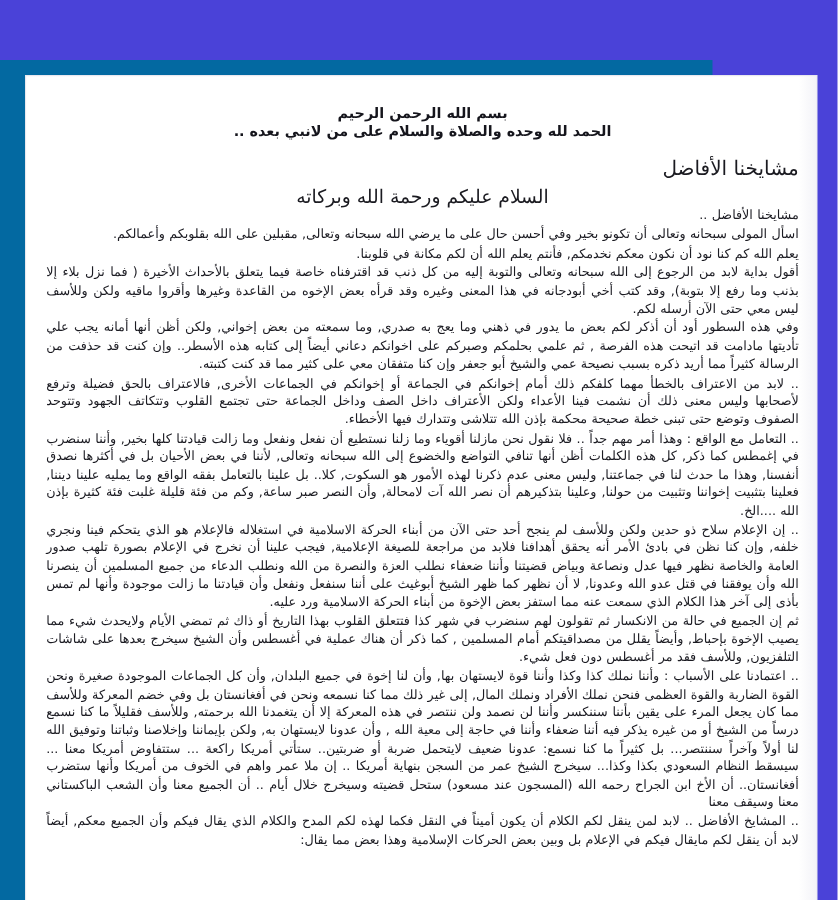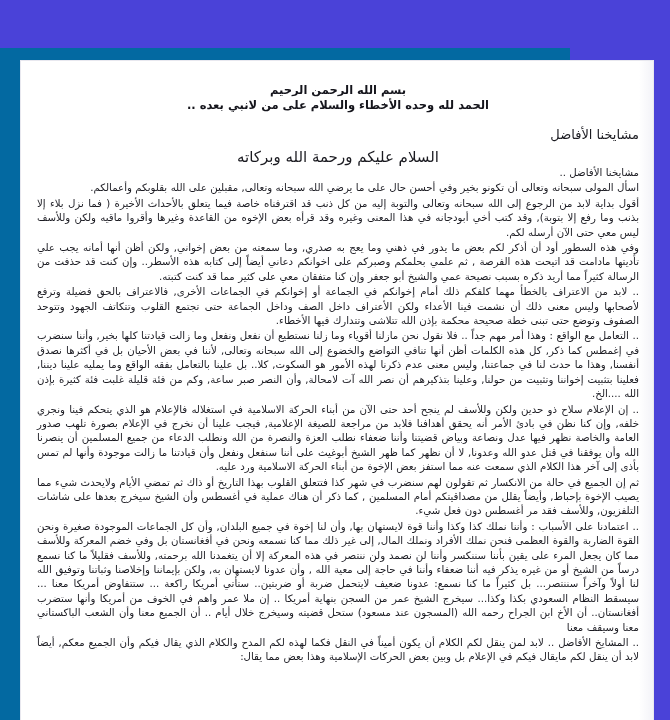--- a/index.html
+++ b/index.html
@@ -64,21 +64,21 @@
     color: #15151c;
     letter-spacing: 0;
     white-space: nowrap;
   }
   .heading-line.second {
     font-size: 11.5px;
   }
 
   .salutation-right {
     text-align: right;
-    font-size: 13px;
+    font-size: 16px;
     line-height: 15px;
     color: #1a1a20;
     margin: 0 0 8px 0;
     padding-left: 48px;
   }
 
   .centered-line {
     text-align: center;
     font-size: 15px;
     line-height: 15px;
@@ -149,29 +149,30 @@
 <div id="document-frame">
 
   <div id="paper">
     <div id="edge-shade-top"></div>
     <div id="edge-shade-right"></div>
 
     <div id="paper-inner">
 
       <div class="heading-block">
         <div class="heading-line">بسم الله الرحمن الرحيم</div>
-        <div class="heading-line second">الحمد لله وحده الأخطاء والسلام على من لانبي بعده ..</div>
+        <div class="heading-line second">الحمد لله وحده والصلاة والسلام على من لانبي بعده ..</div>
       </div>
 
       <div class="salutation-right">مشايخنا الأفاضل</div>
 
       <div class="centered-line">السلام عليكم ورحمة الله وبركاته</div>
 
       <p class="body-par par-indent">مشايخنا الأفاضل ..</p>
       <p class="body-par">اسأل المولى سبحانه وتعالى أن تكونو بخير وفي أحسن حال على ما يرضي الله سبحانه وتعالى, مقبلين على الله بقلوبكم وأعمالكم.</p>
+      <p class="body-par par-indent">يعلم الله كم كنا نود أن نكون معكم نخدمكم, فأنتم يعلم الله أن لكم مكانة في قلوبنا.</p>
       <p class="body-par">أقول بداية لابد من الرجوع إلى الله سبحانه وتعالى والتوبة إليه من كل ذنب قد اقترفناه خاصة فيما يتعلق بالأحداث الأخيرة ( فما نزل بلاء إلا بذنب وما رفع إلا بتوبة), وقد كتب أخي أبودجانه في هذا المعنى وغيره وقد قرأه بعض الإخوه من القاعدة وغيرها وأقروا ماقيه ولكن وللأسف ليس معي حتى الآن أرسله لكم.</p>
       <p class="body-par">وفي هذه السطور أود أن أذكر لكم بعض ما يدور في ذهني وما يعج به صدري, وما سمعته من بعض إخواني, ولكن أظن أنها أمانه يجب علي تأديتها مادامت قد اتيحت هذه الفرصة , ثم علمي بحلمكم وصبركم على اخوانكم دعاني أيضاً إلى كتابه هذه الأسطر.. وإن كنت قد حذفت من الرسالة كثيراً مما أريد ذكره بسبب نصيحة عمي والشيخ أبو جعفر وإن كنا متفقان معي على كثير مما قد كنت كتبته.</p>
       <p class="body-par">.. لابد من الاعتراف بالخطأ مهما كلفكم ذلك أمام إخوانكم في الجماعة أو إخوانكم في الجماعات الأخرى, فالاعتراف بالحق فضيلة وترفع لأصحابها وليس معنى ذلك أن نشمت فينا الأعداء ولكن الأعتراف داخل الصف وداخل الجماعة حتى تجتمع القلوب وتتكاتف الجهود وتتوحد الصفوف وتوضع حتى تبنى خطة صحيحة محكمة بإذن الله تتلاشى وتتدارك فيها الأخطاء.</p>
       <p class="body-par">.. التعامل مع الواقع : وهذا أمر مهم جداً .. فلا نقول نحن مازلنا أقوياء وما زلنا نستطيع أن نفعل ونفعل وما زالت قيادتنا كلها بخير, وأننا سنضرب في إغمطس كما ذكر, كل هذه الكلمات أظن أنها تنافي التواضع والخضوع إلى الله سبحانه وتعالى, لأننا في بعض الأحيان بل في أكثرها نصدق أنفسنا, وهذا ما حدث لنا في جماعتنا, وليس معنى عدم ذكرنا لهذه الأمور هو السكوت, كلا.. بل علينا بالتعامل بفقه الواقع وما يمليه علينا ديننا, فعلينا بتثبيت إخواننا وتثبيت من حولنا, وعلينا بتذكيرهم أن نصر الله آت لامحالة, وأن النصر صبر ساعة, وكم من فئة قليلة غلبت فئة كثيرة بإذن الله ....الخ.</p>
       <p class="body-par">.. إن الإعلام سلاح ذو حدين ولكن وللأسف لم ينجح أحد حتى الآن من أبناء الحركة الاسلامية في استغلاله فالإعلام هو الذي يتحكم فينا ونجري خلفه, وإن كنا نظن في بادئ الأمر أنه يحقق أهدافنا فلابد من مراجعة للصيغة الإعلامية, فيجب علينا أن نخرج في الإعلام بصورة تلهب صدور العامة والخاصة نظهر فيها عدل ونصاعة وبياض قضيتنا وأننا ضعفاء نطلب العزة والنصرة من الله ونطلب الدعاء من جميع المسلمين أن ينصرنا الله وأن يوفقنا في قتل عدو الله وعدونا, لا أن نظهر كما ظهر الشيخ أبوغيث على أننا سنفعل ونفعل وأن قيادتنا ما زالت موجودة وأنها لم تمس بأذى إلى آخر هذا الكلام الذي سمعت عنه مما استفز بعض الإخوة من أبناء الحركة الاسلامية ورد عليه.</p>
       <p class="body-par">ثم إن الجميع في حالة من الانكسار ثم تقولون لهم سنضرب في شهر كذا فتتعلق القلوب بهذا التاريخ أو ذاك ثم تمضي الأيام ولايحدث شيء مما يصيب الإخوة بإحباط, وأيضاً يقلل من مصداقيتكم أمام المسلمين , كما ذكر أن هناك عملية في أغسطس وأن الشيخ سيخرج بعدها على شاشات التلفزيون, وللأسف فقد مر أغسطس دون فعل شيء.</p>
       <p class="body-par">.. اعتمادنا على الأسباب : وأننا نملك كذا وكذا وأننا قوة لايستهان بها, وأن لنا إخوة في جميع البلدان, وأن كل الجماعات الموجودة صغيرة ونحن القوة الضاربة والقوة العظمى فنحن نملك الأفراد ونملك المال, إلى غير ذلك مما كنا نسمعه ونحن في أفغانستان بل وفي خضم المعركة وللأسف مما كان يجعل المرء على يقين بأننا سننكسر وأننا لن نصمد ولن ننتصر في هذه المعركة إلا أن يتغمدنا الله برحمته, وللأسف فقليلاً ما كنا نسمع درساً من الشيخ أو من غيره يذكر فيه أننا ضعفاء وأننا في حاجة إلى معية الله , وأن عدونا لايستهان به, ولكن بإيماننا وإخلاصنا وثباتنا وتوفيق الله لنا أولاً وآخراً سننتصر... بل كثيراً ما كنا نسمع: عدونا ضعيف لايتحمل ضربة أو ضربتين.. ستأتي أمريكا راكعة ... ستتفاوض أمريكا معنا ... سيسقط النظام السعودي بكذا وكذا... سيخرج الشيخ عمر من السجن بنهاية أمريكا .. إن ملا عمر واهم في الخوف من أمريكا وأنها ستضرب أفغانستان.. أن الأخ ابن الجراح رحمه الله (المسجون عند مسعود) ستحل قضيته وسيخرج خلال أيام .. أن الجميع معنا وأن الشعب الباكستاني معنا وسيقف معنا</p>
       <p class="body-par last-left">.. المشايخ الأفاضل .. لابد لمن ينقل لكم الكلام أن يكون أميناً في النقل فكما لهذه لكم المدح والكلام الذي يقال فيكم وأن الجميع معكم, أيضاً لابد أن ينقل لكم مايقال فيكم في الإعلام بل وبين بعض الحركات الإسلامية وهذا بعض مما يقال:</p>
 
     </div>

